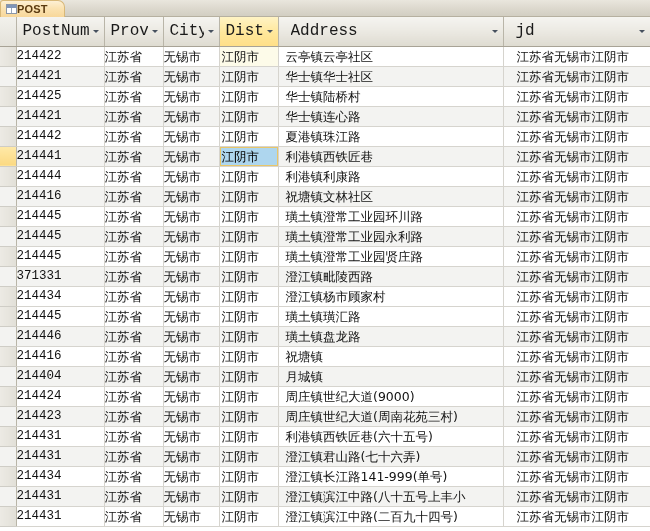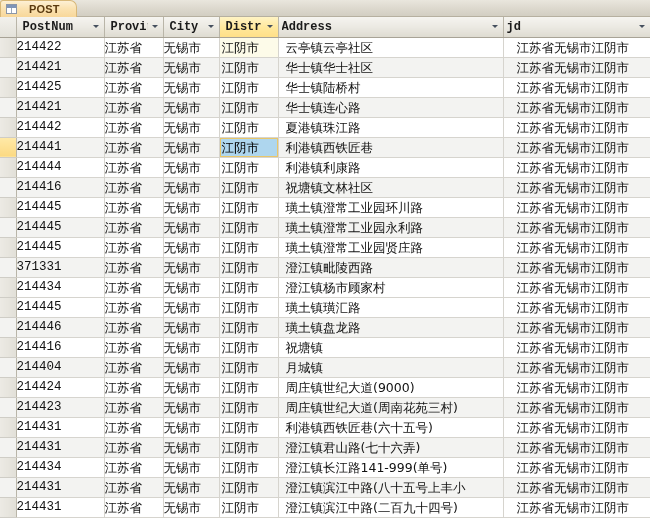--- a/index.html
+++ b/index.html
@@ -15,21 +15,21 @@
 
   
   .tabstrip{
     position:relative;height:17px;width:650px;
     background:linear-gradient(to bottom,#e9e6dd 0%,#dcd8cd 55%,#d2cec2 100%);
     border-bottom:1px solid #b6b0a0;
     box-sizing:border-box;
   }
   .tab{
     position:absolute;left:0;top:0;height:17px;
-    display:flex;align-items:center;gap:12px;
+    display:flex;align-items:center;gap:0;
     padding:0 16px 0 5px;
     background:linear-gradient(to bottom,#fdf0d5 0%,#fbe3b2 45%,#f7d79a 100%);
     border:1px solid #d8b878;border-bottom:none;
     border-radius:3px 7px 0 0;
     box-sizing:border-box;
   }
   .tab-icon{
     width:11px;height:10px;flex:0 0 auto;position:relative;
     background:#fff;border:1px solid #8a96a8;box-sizing:border-box;
   }
@@ -59,38 +59,38 @@
   col.c-sel{width:16px;}
   col.c-post{width:88px;}
   col.c-prov{width:59px;}
   col.c-city{width:56px;}
   col.c-dist{width:59px;}
   col.c-addr{width:225px;}
   col.c-jd{width:147px;}
 
   
   thead th{
-    height:20px;
+    height:29px;
     background:linear-gradient(to bottom,#f5f4f0 0%,#ebe9e2 50%,#dedbd1 100%);
     border-right:1px solid #b9b5a8;
     border-bottom:1px solid #a8a396;
     font-family:"Liberation Mono","DejaVu Sans Mono",monospace;
-    font-size:12px;font-weight:bold;color:#1a1a1a;
+    font-size:16px;font-weight:normal;color:#1a1a1a;
     position:relative;
     text-align:left;
   }
   thead th.sel-head{
     background:linear-gradient(to bottom,#f2f1ec 0%,#e4e2da 100%);
     border-right:1px solid #b9b5a8;
   }
   thead th.hl{
     background:linear-gradient(to bottom,#fff3c4 0%,#ffe79a 55%,#ffdf88 100%);
   }
   .th-inner{display:flex;align-items:center;height:100%;padding-left:6px;padding-right:3px;}
-  .th-inner.center{justify-content:center;padding-left:3px;}
+  .th-inner.center{justify-content:center;padding-left:12px;}
   .th-text{flex:1 1 auto;overflow:hidden;white-space:nowrap;text-overflow:clip;}
   .th-inner.center .th-text{flex:0 1 auto;text-align:center;}
   .th-arrow{
     flex:0 0 auto;width:9px;height:9px;position:relative;margin-left:3px;
   }
   .th-arrow::after{
     content:"";position:absolute;left:1px;top:3px;
     border-left:3.5px solid transparent;border-right:3.5px solid transparent;
     border-top:3.5px solid #46505e;
   }

